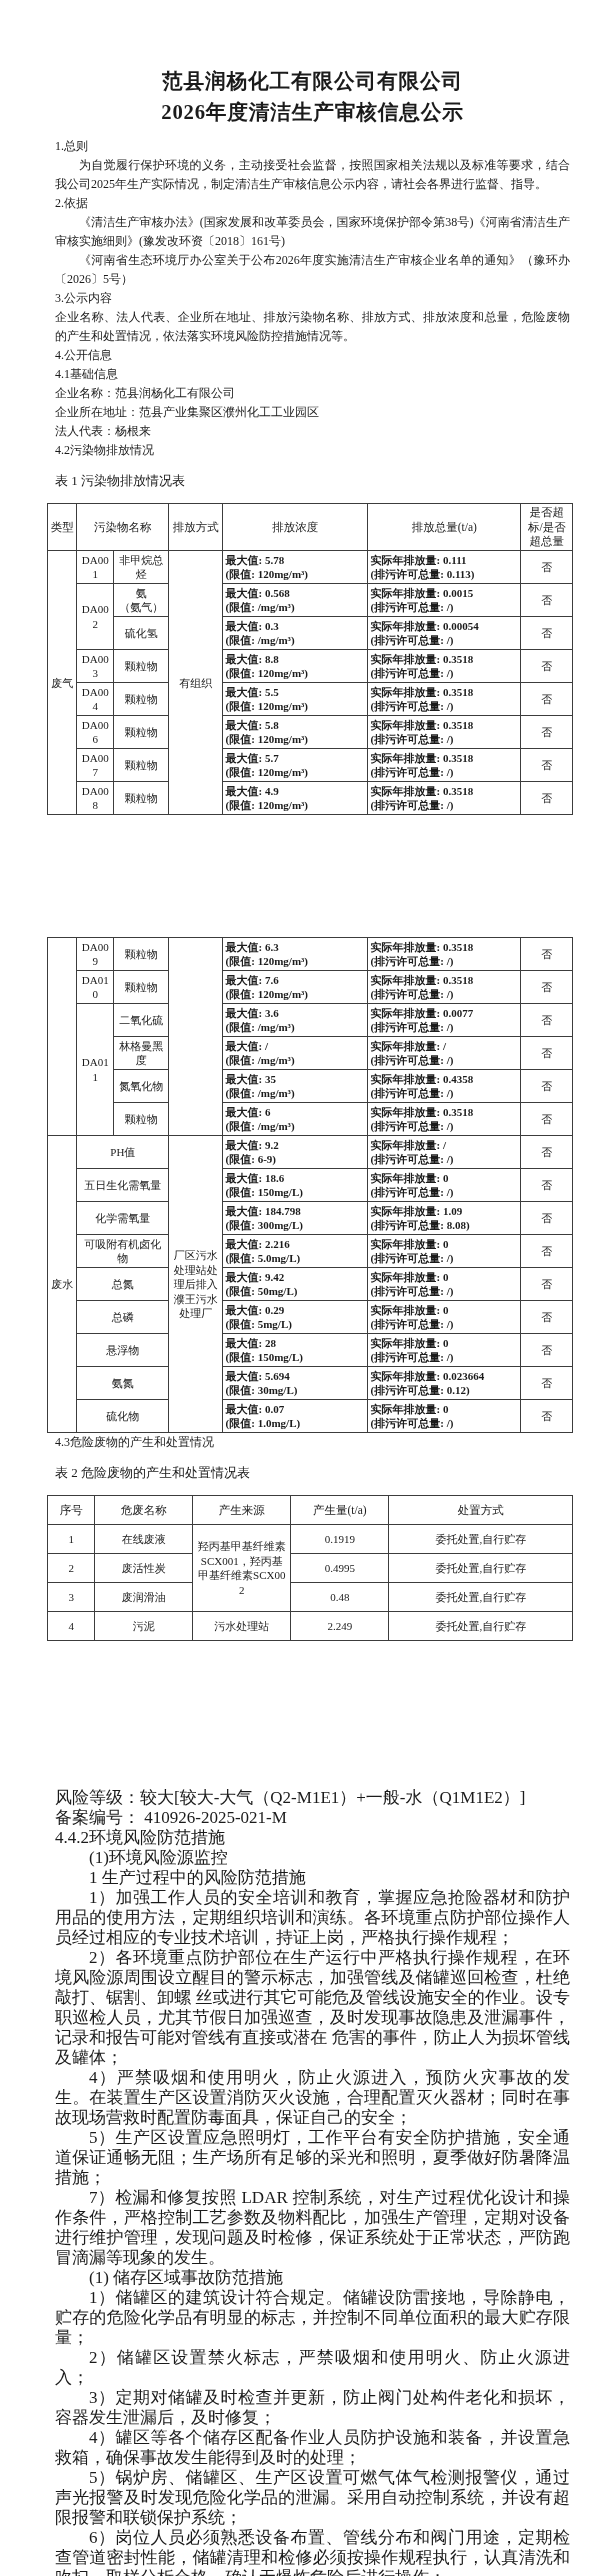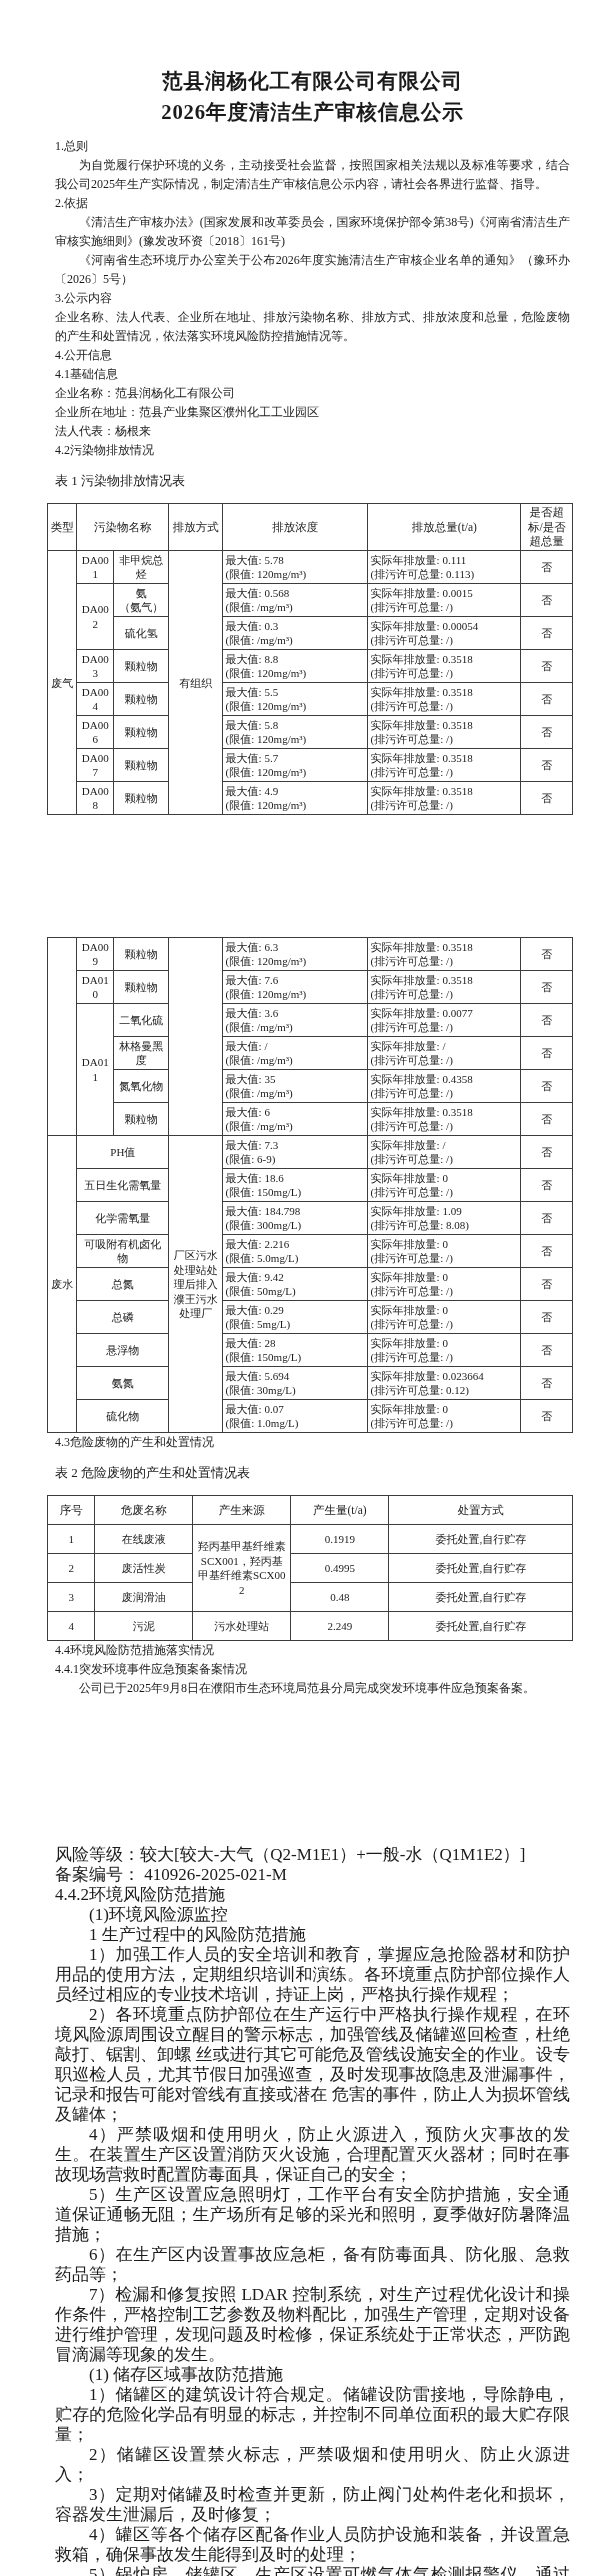--- a/index.html
+++ b/index.html
@@ -19,21 +19,21 @@
   table { border-collapse:collapse; table-layout:fixed; width:525px; margin-left:-7.7px; }
   td, th {
     border:0.8px solid #3c3c3c; font-weight:normal; text-align:center; vertical-align:middle;
     font-size:11px; line-height:14.5px; padding:1.5px 2.3px;
     white-space:pre-line; word-break:break-all; box-sizing:border-box;
   }
   th { font-size:11.5px; }
   #table1a tr, #table1b tr { height:32px; }
   #table1a tr.hdr { height:38px; }
   #table2 tr { height:29px; }
-  .cell-left { text-align:left; }
+  .cell-left { text-align:left;font-weight:bold; }
   .page-gap-1 { height:122px; }
   .page-gap-2 { height:103px; }
 </style>
 </head>
 <body>
 
 <div class="doc">
 
   <div class="title">
     <div>范县润杨化工有限公司有限公司</div>
@@ -217,21 +217,21 @@
           <td class="cell-left">最大值: 6
 (限值: /mg/m³)</td>
           <td class="cell-left">实际年排放量: 0.3518
 (排污许可总量: /)</td>
           <td>否</td>
         </tr>
         <tr>
           <td rowspan="9">废水</td>
           <td colspan="2">PH值</td>
           <td rowspan="9">厂区污水处理站处理后排入濮王污水处理厂</td>
-          <td class="cell-left">最大值: 7.3
+          <td class="cell-left">最大值: 9.2
 (限值: 6-9)</td>
           <td class="cell-left">实际年排放量: /
 (排污许可总量: /)</td>
           <td>否</td>
         </tr>
         <tr>
           <td colspan="2">五日生化需氧量</td>
           <td class="cell-left">最大值: 18.6
 (限值: 150mg/L)</td>
           <td class="cell-left">实际年排放量: 0
@@ -341,39 +341,33 @@
         <tr>
           <td>4</td>
           <td>污泥</td>
           <td>污水处理站</td>
           <td>2.249</td>
           <td>委托处置,自行贮存</td>
         </tr>
       </tbody>
   </table>
 
-  <div class="body-a" id="page2-blocks-b">
-      <div class="heading">4.4环境风险防范措施落实情况</div>
-      <div class="heading">4.4.1突发环境事件应急预案备案情况</div>
-      <div class="para indent">公司已于2025年9月8日在濮阳市生态环境局范县分局完成突发环境事件应急预案备案。</div>
-    </div>
 
   <div class="page-gap-2"></div>
 
   <div class="body-c" id="page3-blocks">
       <div class="para">风险等级：较大[较大-大气（Q2-M1E1）+一般-水（Q1M1E2）]</div>
       <div class="para">备案编号： 410926-2025-021-M</div>
       <div class="heading">4.4.2环境风险防范措施</div>
       <div class="para indent">(1)环境风险源监控</div>
       <div class="para indent">1 生产过程中的风险防范措施</div>
       <div class="para indent">1）加强工作人员的安全培训和教育，掌握应急抢险器材和防护用品的使用方法，定期组织培训和演练。各环境重点防护部位操作人员经过相应的专业技术培训，持证上岗，严格执行操作规程；</div>
       <div class="para indent">2）各环境重点防护部位在生产运行中严格执行操作规程，在环境风险源周围设立醒目的警示标志，加强管线及储罐巡回检查，杜绝敲打、锯割、卸螺 丝或进行其它可能危及管线设施安全的作业。设专职巡检人员，尤其节假日加强巡查，及时发现事故隐患及泄漏事件，记录和报告可能对管线有直接或潜在 危害的事件，防止人为损坏管线及罐体；</div>
       <div class="para indent">4）严禁吸烟和使用明火，防止火源进入，预防火灾事故的发生。在装置生产区设置消防灭火设施，合理配置灭火器材；同时在事故现场营救时配置防毒面具，保证自己的安全；</div>
       <div class="para indent">5）生产区设置应急照明灯，工作平台有安全防护措施，安全通道保证通畅无阻；生产场所有足够的采光和照明，夏季做好防暑降温措施；</div>
-      <div class="para indent">6）在生产区内设置事故应急柜，备有防毒面具、防化服、急救药品等；</div>
       <div class="para indent">7）检漏和修复按照 LDAR 控制系统，对生产过程优化设计和操作条件，严格控制工艺参数及物料配比，加强生产管理，定期对设备进行维护管理，发现问题及时检修，保证系统处于正常状态，严防跑冒滴漏等现象的发生。</div>
       <div class="para indent">(1) 储存区域事故防范措施</div>
       <div class="para indent">1）储罐区的建筑设计符合规定。储罐设防雷接地，导除静电，贮存的危险化学品有明显的标志，并控制不同单位面积的最大贮存限量；</div>
       <div class="para indent">2）储罐区设置禁火标志，严禁吸烟和使用明火、防止火源进入；</div>
       <div class="para indent">3）定期对储罐及时检查并更新，防止阀门处构件老化和损坏，容器发生泄漏后，及时修复；</div>
       <div class="para indent">4）罐区等各个储存区配备作业人员防护设施和装备，并设置急救箱，确保事故发生能得到及时的处理；</div>
       <div class="para indent">5）锅炉房、储罐区、生产区设置可燃气体气检测报警仪，通过声光报警及时发现危险化学品的泄漏。采用自动控制系统，并设有超限报警和联锁保护系统；</div>
       <div class="para indent">6）岗位人员必须熟悉设备布置、管线分布和阀门用途，定期检查管道密封性能，储罐清理和检修必须按操作规程执行，认真清洗和吹扫，取样分析合格，确认无爆炸危险后进行操作；</div>
     </div>
 

